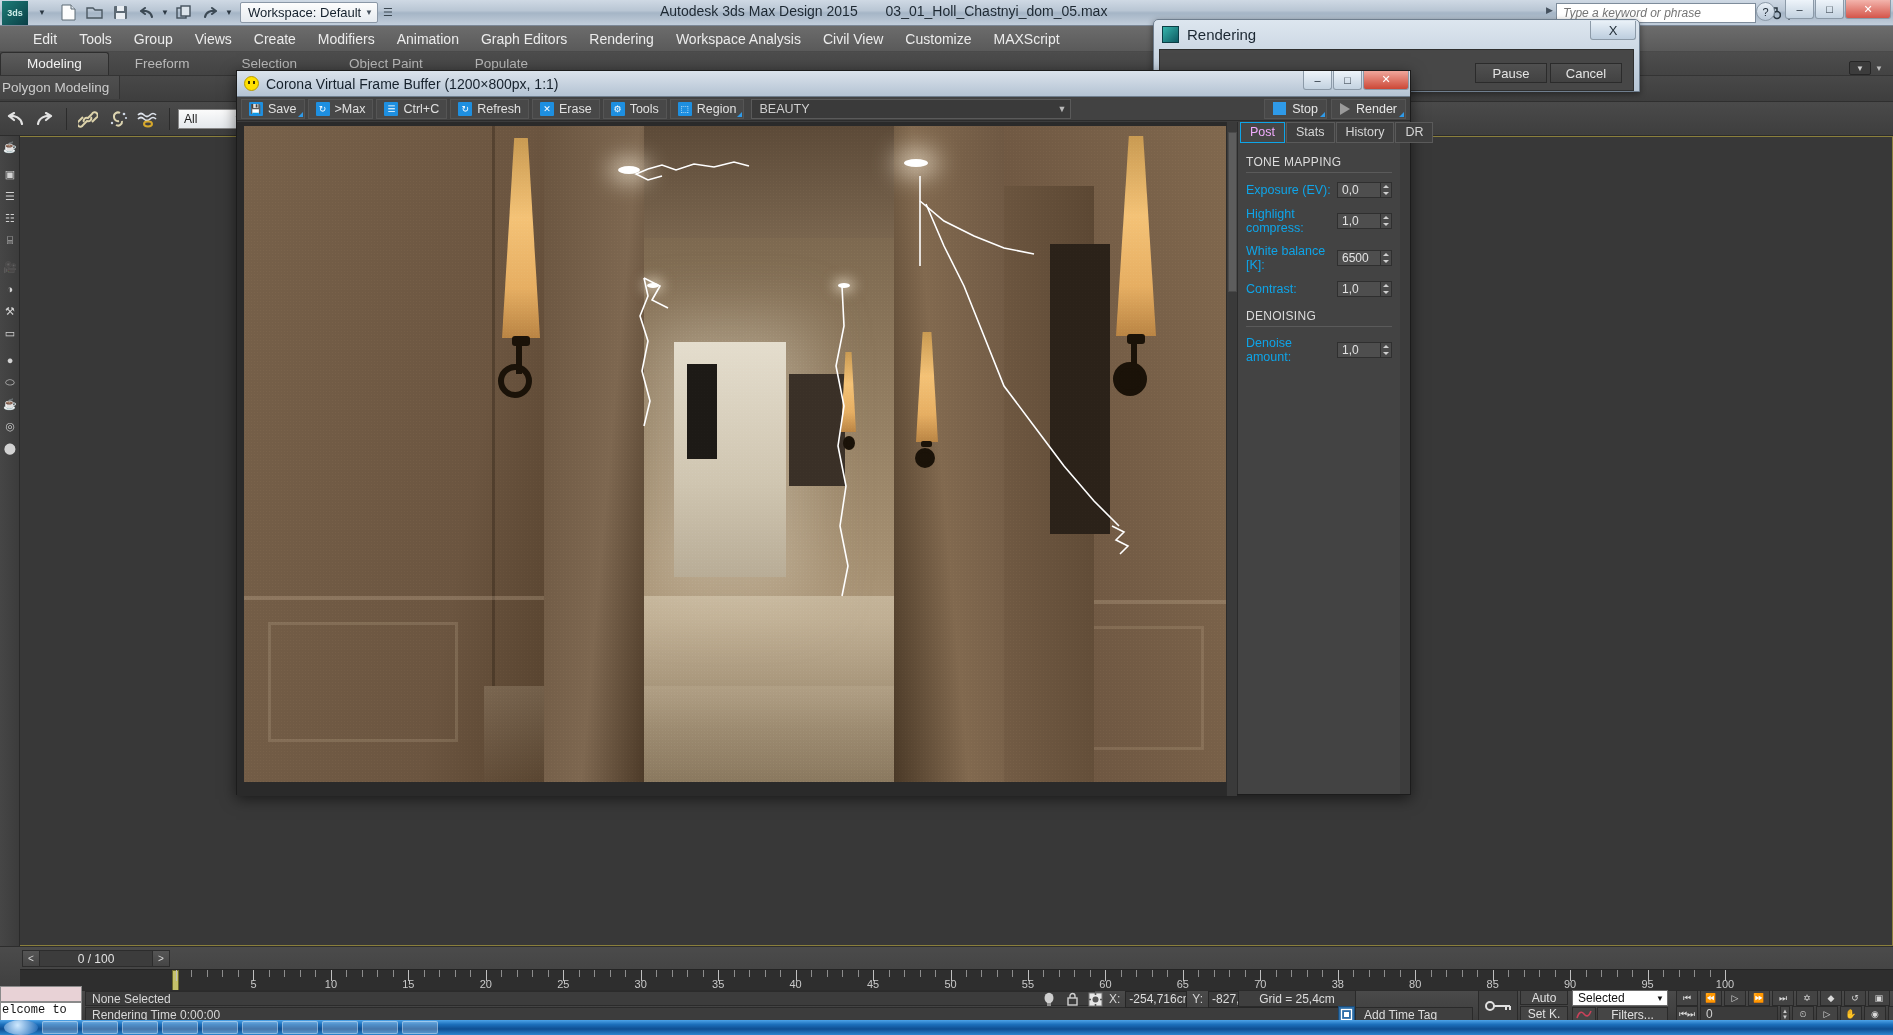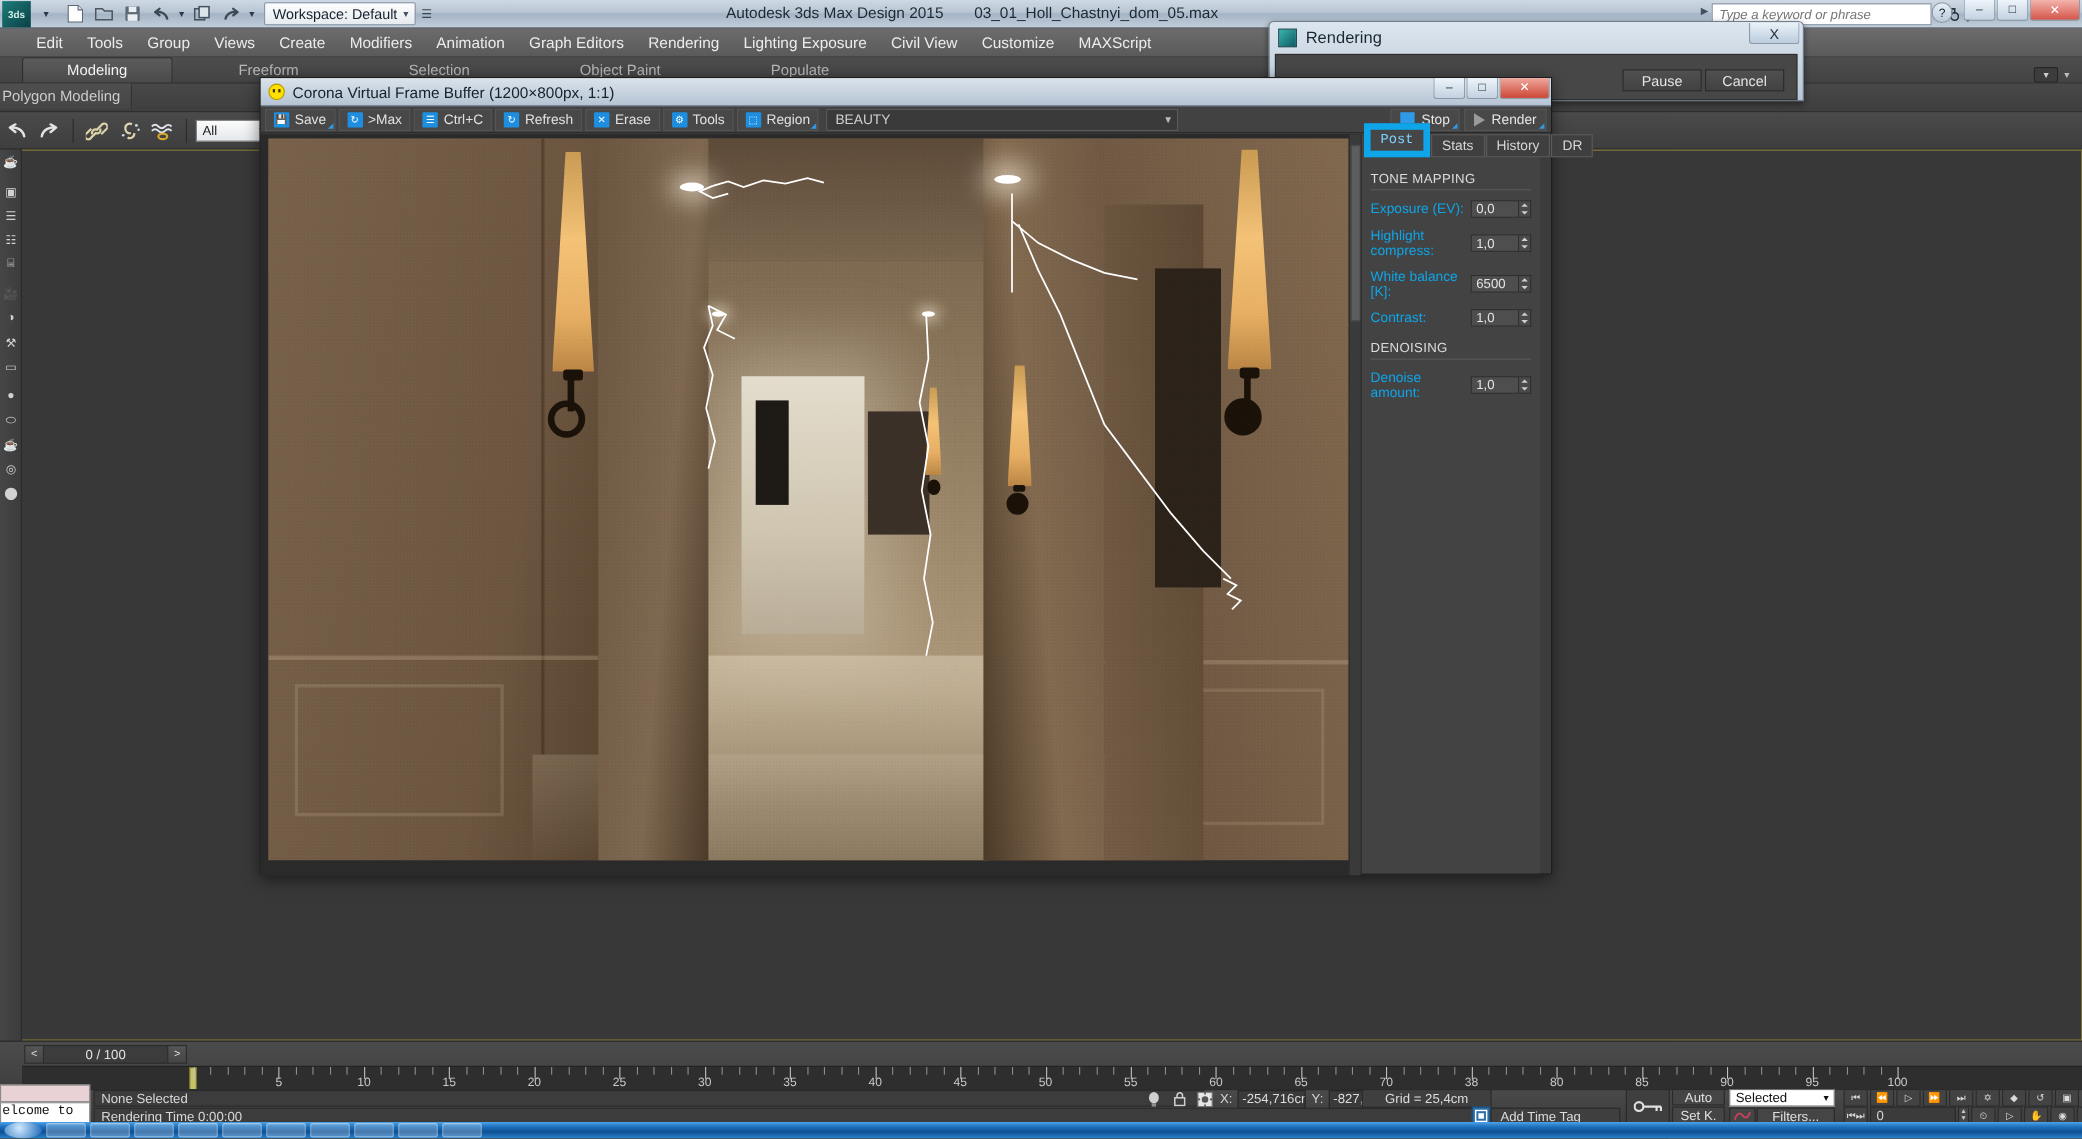--- a/index.html
+++ b/index.html
@@ -76,21 +76,21 @@
   }
   .menubar .m { padding:3px 11px; color:#ececec; font-size:14px; white-space:nowrap; }
   .menubar .m:first-child { margin-left:22px; }
 
   
   .ribbontabs {
     position:absolute; left:0; top:52px; width:1893px; height:24px;
     background:linear-gradient(to bottom,#4d4d4d,#434343);
     border-bottom:1px solid #343434; display:flex; align-items:flex-end;
   }
-  .rt { padding:3px 40px 4px; color:#b9b9b9; font-size:13.5px;margin-left:20px; }
+  .rt { padding:3px 26px 4px; color:#b9b9b9; font-size:13.5px; }
   .rt.active { background:linear-gradient(to bottom,#5c5c5c,#4a4a4a); color:#f2f2f2;
                border:1px solid #2e2e2e; border-bottom:0; border-radius:3px 3px 0 0; }
   .rt-right { margin-left:auto; display:flex; align-items:center; gap:4px; padding-right:10px; }
   .rt-dd { width:22px;height:14px;background:#3c3c3c;border:1px solid #262626;border-radius:2px;
            display:flex;align-items:center;justify-content:center;color:#cfcfcf;font-size:8px;}
 
   
   .ribbonpanel {
     position:absolute; left:0; top:76px; width:1893px; height:26px;
     background:linear-gradient(to bottom,#484848,#3e3e3e);
@@ -280,21 +280,21 @@
   .vfb-body{position:absolute;left:0;top:51px;right:0;bottom:0;display:flex;}
   .img-area{position:relative;width:1000px;height:674px;background:#2a2a2a;overflow:hidden;}
   .render-img{position:absolute;left:7px;top:4px;width:986px;height:656px;overflow:hidden;
     background:#6a5742;}
   .scroll-v{position:absolute;right:0;top:0;width:11px;height:674px;background:#3a3a3a;border-left:1px solid #2b2b2b;}
   .scroll-thumb{position:absolute;left:1px;top:10px;width:9px;height:160px;background:#5d5d5d;border:1px solid #4a4a4a;}
 
   .side{width:163px;background:#434343;border-left:1px solid #2b2b2b;position:relative;}
   .tabs{display:flex;height:19px;align-items:flex-end;padding-left:2px;gap:1px;margin-top:2px;}
   .tab{padding:2px 9px 3px;font-size:12.5px;color:#d6d6d6;border:1px solid #5a5a5a;background:#3f3f3f;}
-  .tab.active{color:#7dd3fc;border:6px solid #0ea5e9;background:#464646;font-family:Liberation Mono, monospace;}
+  .tab.active{color:#f0abfc;border:1px solid #0ea5e9;background:#464646;}
   .sect{margin:12px 8px 0;}
   .sect-h{color:#dcdcdc;font-size:12px;letter-spacing:.3px;padding-bottom:3px;border-bottom:1px solid #5a5a5a;}
   .row{display:flex;align-items:center;margin-top:9px;}
   .row .lbl{color:#0ea5e9;font-size:12.5px;flex:1;}
   .num{width:44px;height:16px;background:#4e4e4e;border:1px solid #2f2f2f;color:#e3e3e3;font-size:12px;
        display:flex;align-items:center;padding-left:4px;}
   .spinner{width:11px;height:16px;background:#4a4a4a;border:1px solid #2f2f2f;border-left:0;
     display:flex;flex-direction:column;align-items:center;justify-content:space-around;}
   .spinner i{display:block;width:0;height:0;border-left:3px solid transparent;border-right:3px solid transparent;}
   .spinner i.u{border-bottom:3px solid #cfcfcf;}
@@ -405,21 +405,21 @@
     <div class="menubar" id="menubar">
         <div class="m">Edit</div>
         <div class="m">Tools</div>
         <div class="m">Group</div>
         <div class="m">Views</div>
         <div class="m">Create</div>
         <div class="m">Modifiers</div>
         <div class="m">Animation</div>
         <div class="m">Graph Editors</div>
         <div class="m">Rendering</div>
-        <div class="m">Lighting Exposure</div>
+        <div class="m">Workspace Analysis</div>
         <div class="m">Civil View</div>
         <div class="m">Customize</div>
         <div class="m">MAXScript</div>
       </div>
 
     <div class="ribbontabs" id="ribbontabs">
       <div class="rt active">Modeling</div>
         <div class="rt">Freeform</div>
         <div class="rt">Selection</div>
         <div class="rt">Object Paint</div>

